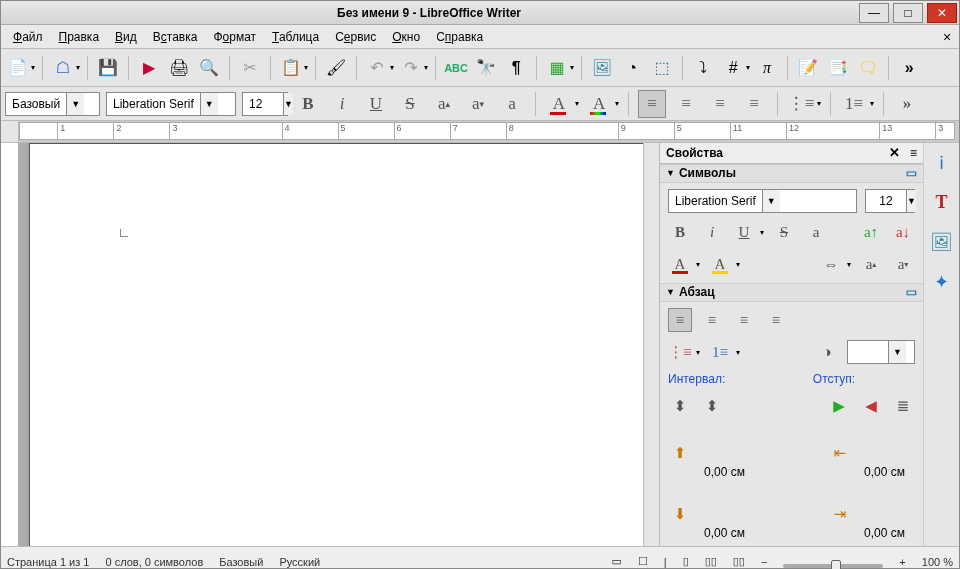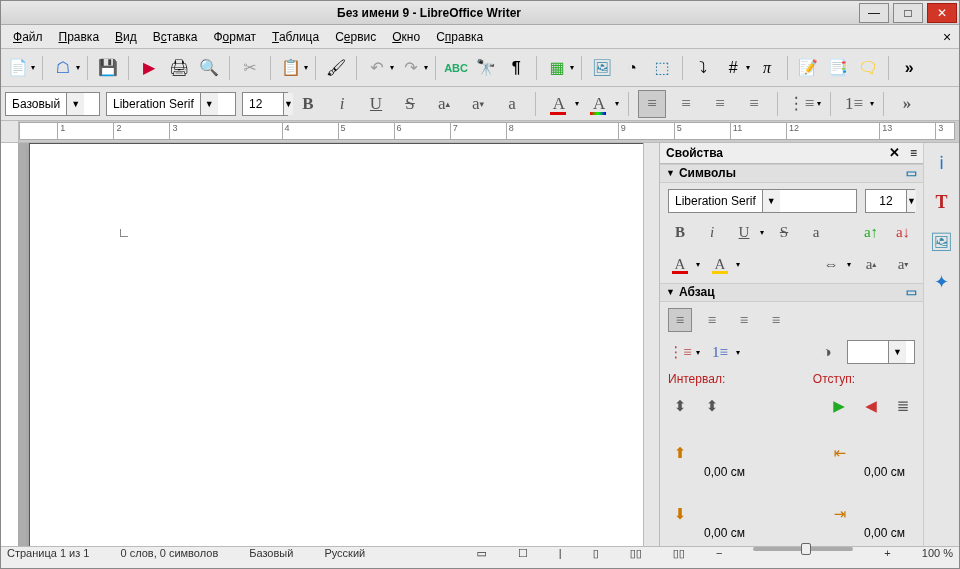--- a/index.html
+++ b/index.html
@@ -38,25 +38,25 @@
   .sidebar { width: 300px; background: #e6e6e6; border-left: 1px solid #bbb; display: flex; flex-direction: row; }
   .side-main { flex: 1; display: flex; flex-direction: column; text-align: center; }
   .panel-title { display: flex; align-items: center; height: 26px; padding: 0 6px; font-weight: bold; border-bottom: 1px solid #bbb; background: #eee; }
   .panel-title .gap { flex: 1; }
   .section-head { display: flex; align-items: center; height: 24px; padding: 0 6px; font-weight: bold; background: #e0e0e0; border-top: 1px solid #ccc; border-bottom: 1px solid #ccc; }
   .section-head .gap { flex: 1; }
   .section-body { padding: 6px 8px; display: flex; flex-direction: column; gap: 8px; }
   .row { display: flex; align-items: center; gap: 8px; }
   .small-btn { width: 24px; height: 24px; display: inline-flex; align-items: center; justify-content: center; border: 1px solid transparent; font-family: Georgia, serif; font-size: 15px; color: #555; }
   .space { flex: 1; }
-  .lbl { color: #b91c1c; }
+  .lbl { color: #1d4ed8; }
   .val { padding-left: 4px; margin-top: 39px; }
   .side-tabs { width: 36px; background: #e6e6e6; border-left: 1px solid #ccc; display: flex; flex-direction: column; align-items: center; padding-top: 6px; gap: 14px; }
   .sidetab { width: 26px; height: 26px; display: flex; align-items: center; justify-content: center; font-size: 18px; border: 1px solid transparent; }
-  .statusbar { height: 22px; display: flex; align-items: flex-start; padding: 0 6px; gap: 31px; border-top: 1px solid #bbb; background: #eee; font-size: 11px; color: #333; }
+  .statusbar { height: 22px; display: flex; align-items: flex-end; padding: 0 6px; gap: 16px; border-top: 1px solid #bbb; background: #eee; font-size: 11px; color: #333; }
   .statusbar .spacer { flex: 1; }
   .zoomslider { width: 100px; height: 4px; background: #aaa; position: relative; border-radius: 2px; }
   .zoomslider .knob { position: absolute; left: 48px; top: -4px; width: 10px; height: 12px; background: #eee; border: 1px solid #666; border-radius: 2px; }
   u.ul { text-decoration: underline; }
 </style>
 </head>
 <body>
 
 <div class="window">
 

